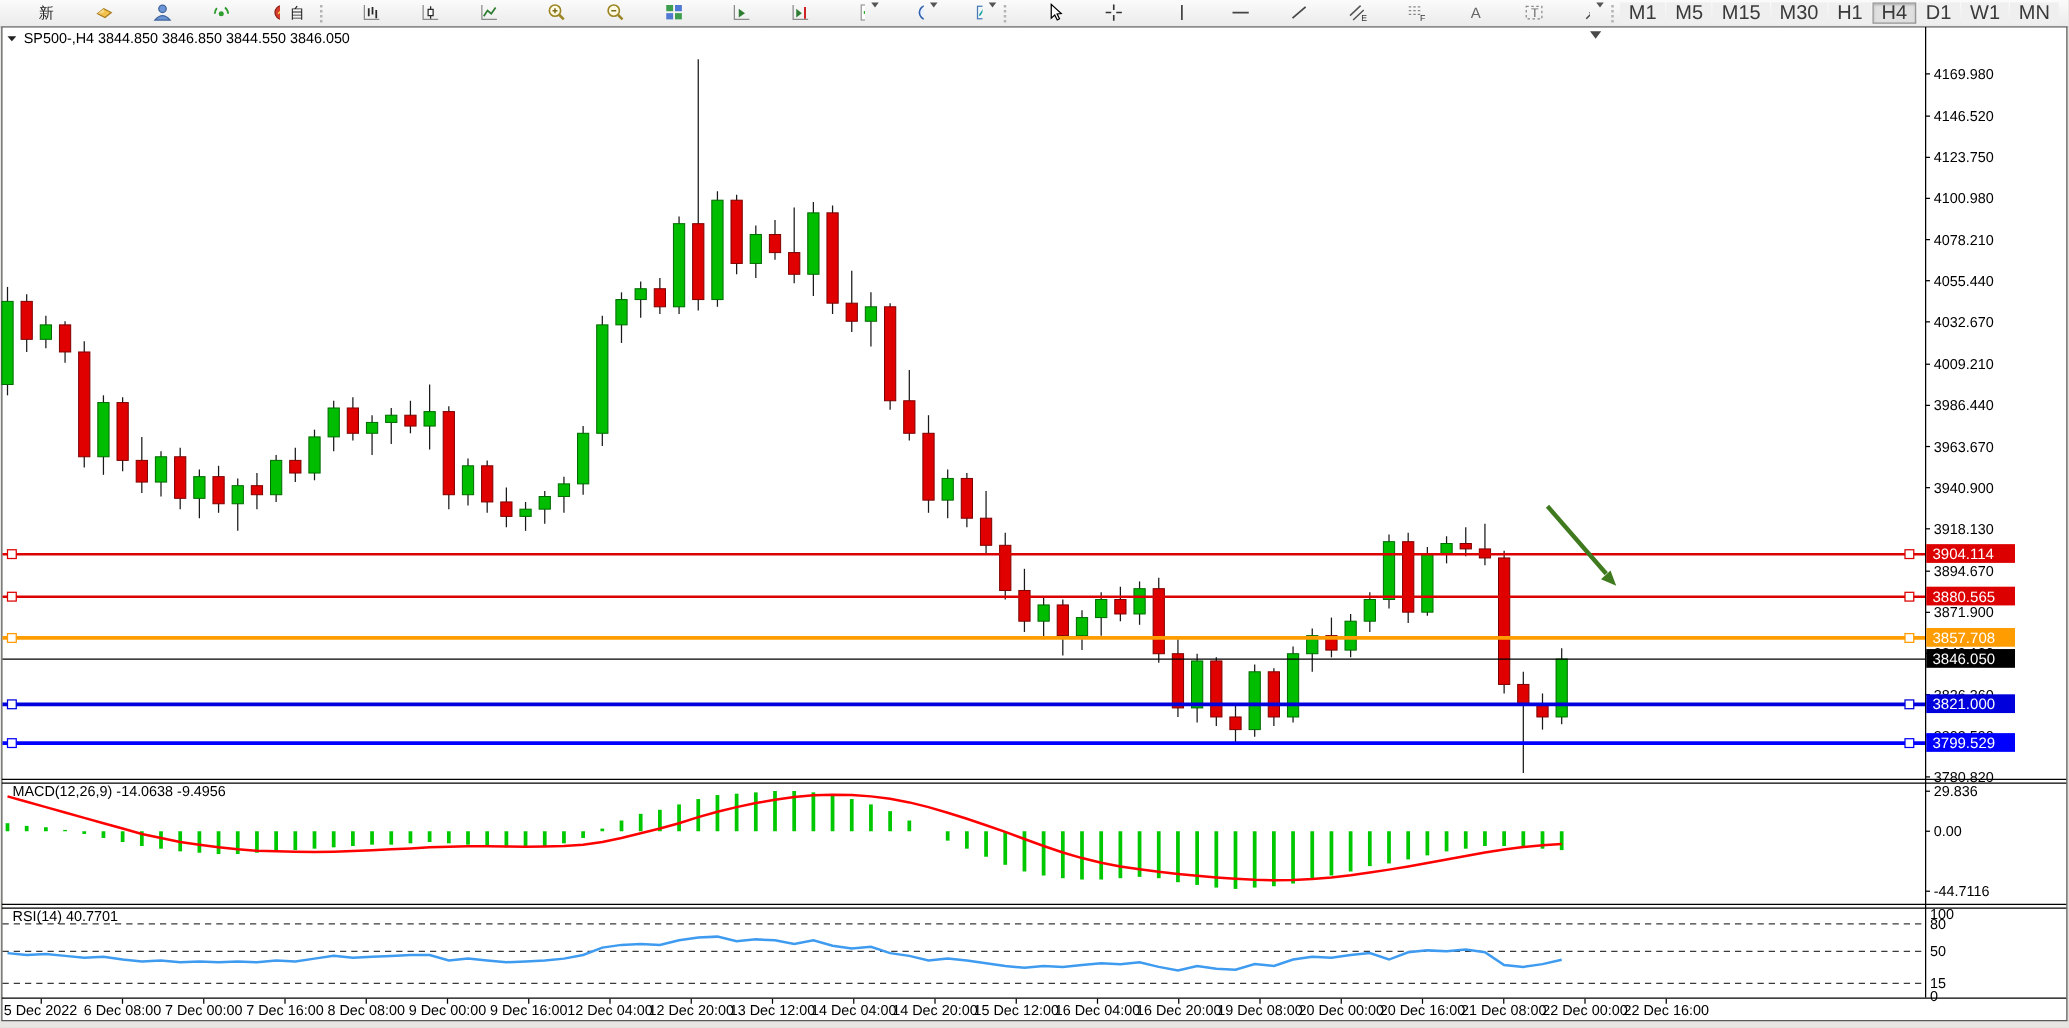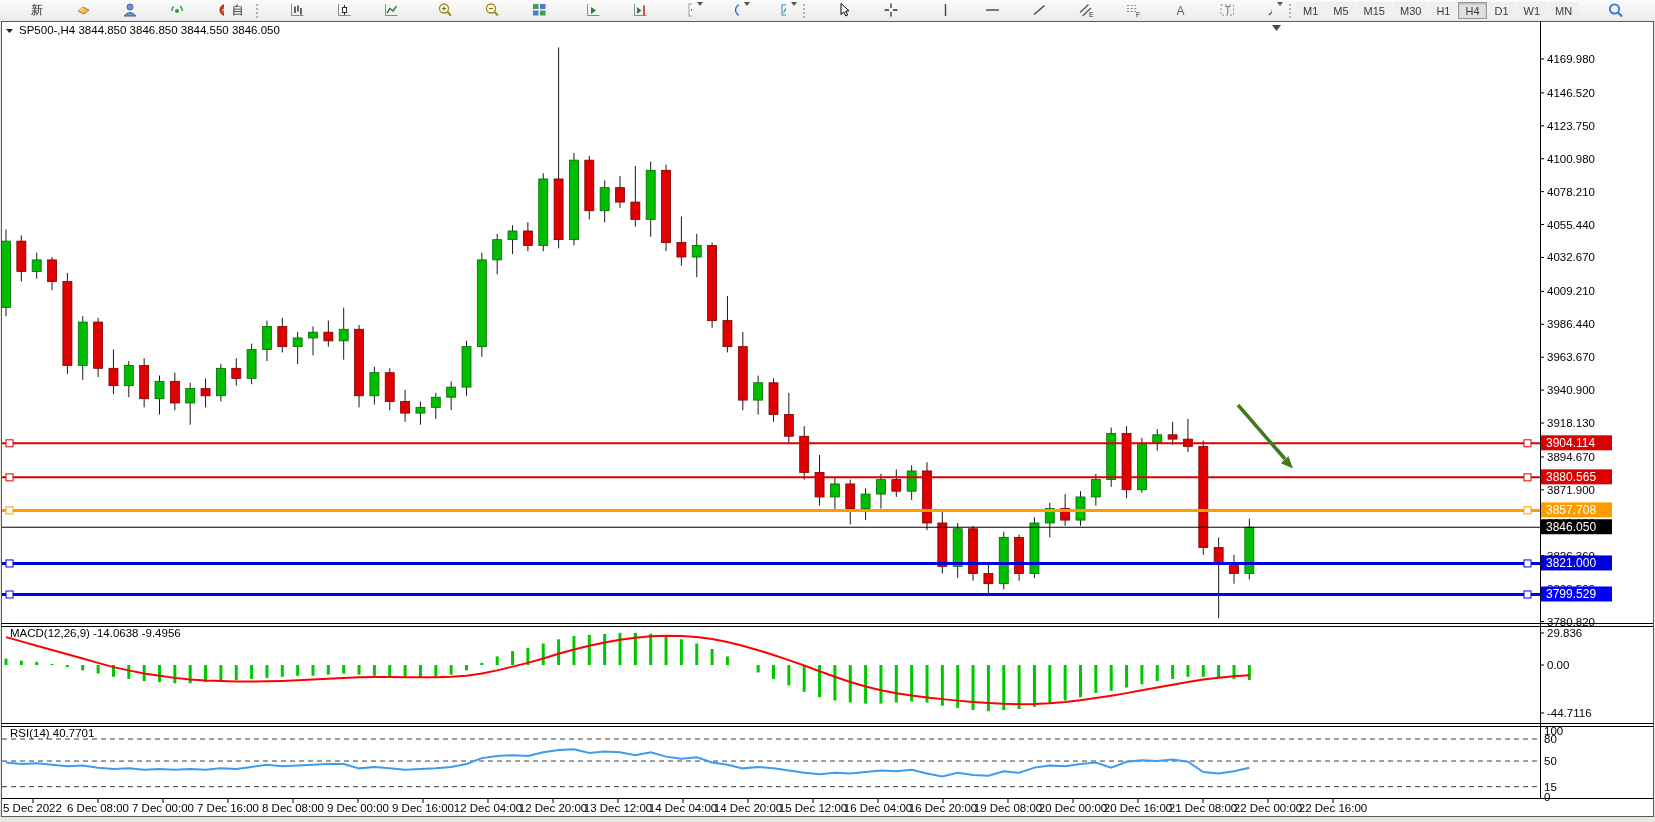--- a/index.html
+++ b/index.html
@@ -3,21 +3,21 @@
 <meta charset="utf-8">
 <style>
   html,body{margin:0;padding:0;background:#d8d5d0;}
   .app{position:relative;width:1655px;height:822px;background:#e8e6e3;font-family:"Liberation Sans",sans-serif;overflow:hidden;}
   .toolbar{position:absolute;top:0;left:0;right:0;height:21px;background:linear-gradient(#fbfbfb,#ebebeb);border-bottom:1px solid #c2c2c2;display:flex;align-items:center;padding:0 3px;gap:1px;}
   .tbtn{display:inline-flex;justify-content:center;height:19px;min-width:23px;border:1px solid transparent;background:transparent;font-size:12px;color:#222;gap:3px;padding:0 2px;cursor:default;margin-left:23px;}
   .tbtn svg{display:block;}
   .caret{width:0;height:0;border-left:3px solid transparent;border-right:3px solid transparent;border-top:4px solid #555;margin-left:2px;}
   .grip{width:5px;height:14px;border-left:2px dotted #b3b3b3;margin:0 4px 0 2px;}
   .sep{width:1px;height:15px;background:#c8c8c8;margin:0 3px;}
-  .tf{font-size:11px;color:#3a3a3a;padding:1px 6px;height:17px;display:flex;align-items:center;border:1px solid transparent;cursor:default;}
+  .tf{font-size:16px;color:#3a3a3a;padding:1px 6px;height:17px;display:flex;align-items:center;border:1px solid transparent;cursor:default;}
   .tf.active{border:1px solid #979797;background:#e0e0e0;box-shadow:inset 0 1px 2px rgba(0,0,0,.22);}
   .spacer{flex:1;}
   .chat-wrap{position:relative;margin-right:6px;}
   .badge{position:absolute;top:-5px;right:-7px;background:#e23323;color:#fff;border-radius:8px;font-size:9px;min-width:7px;text-align:center;padding:1px 3px;font-weight:bold;border:1px solid #fff;}
   .chart-host{position:absolute;top:21px;left:0;width:1655px;height:801px;}
   svg text{font-family:"Liberation Sans",sans-serif;}
 </style>
 </head>
 <body>
 

